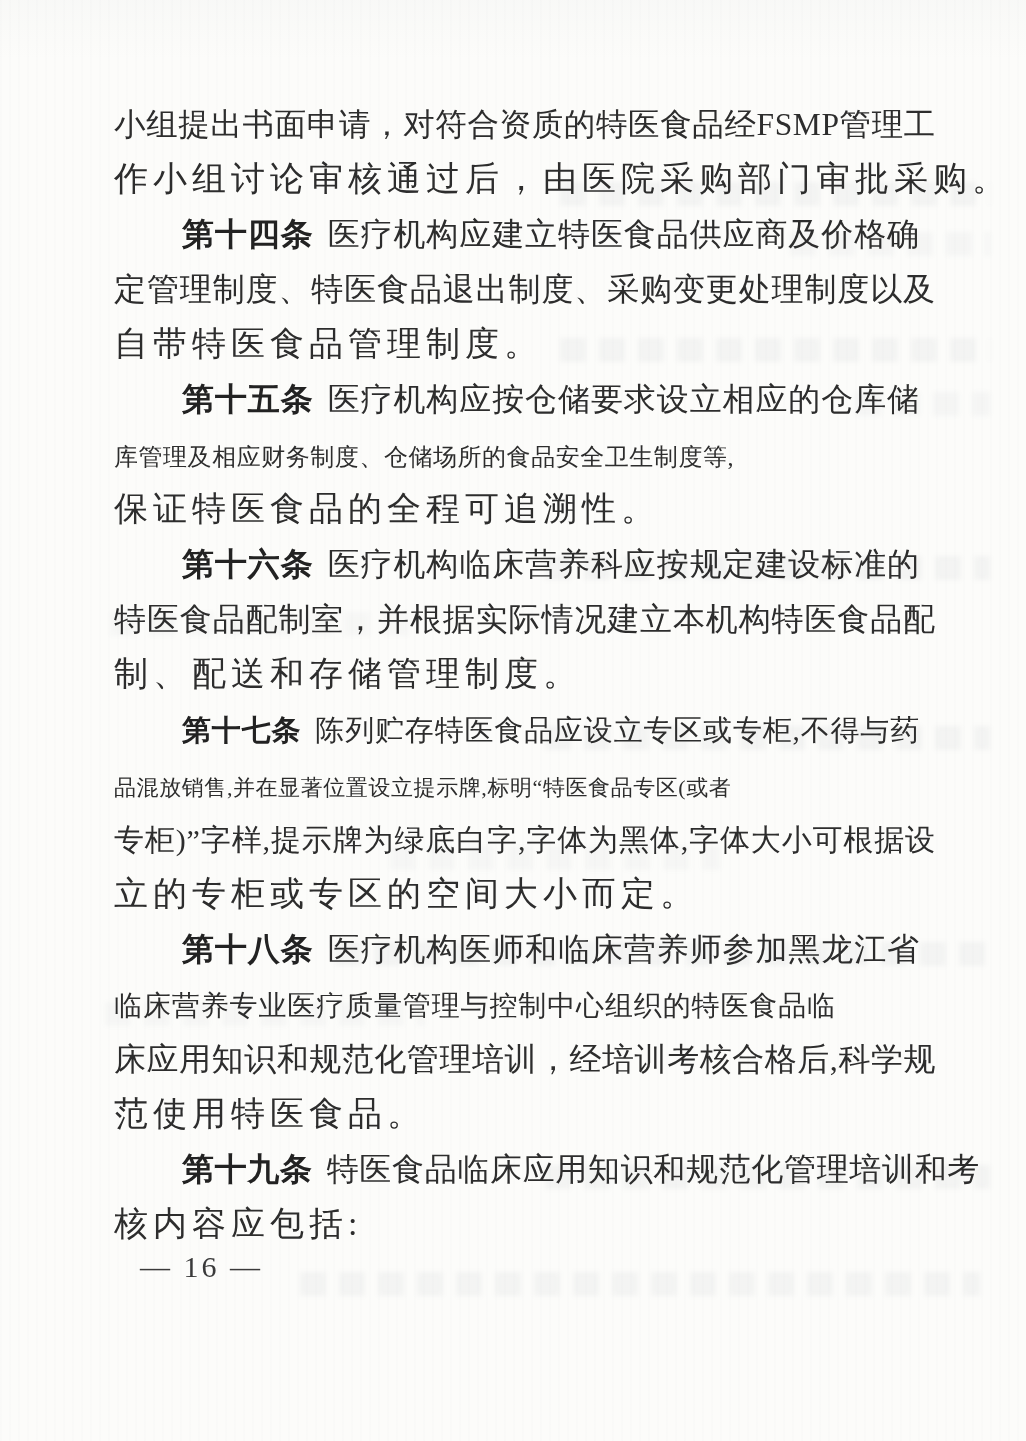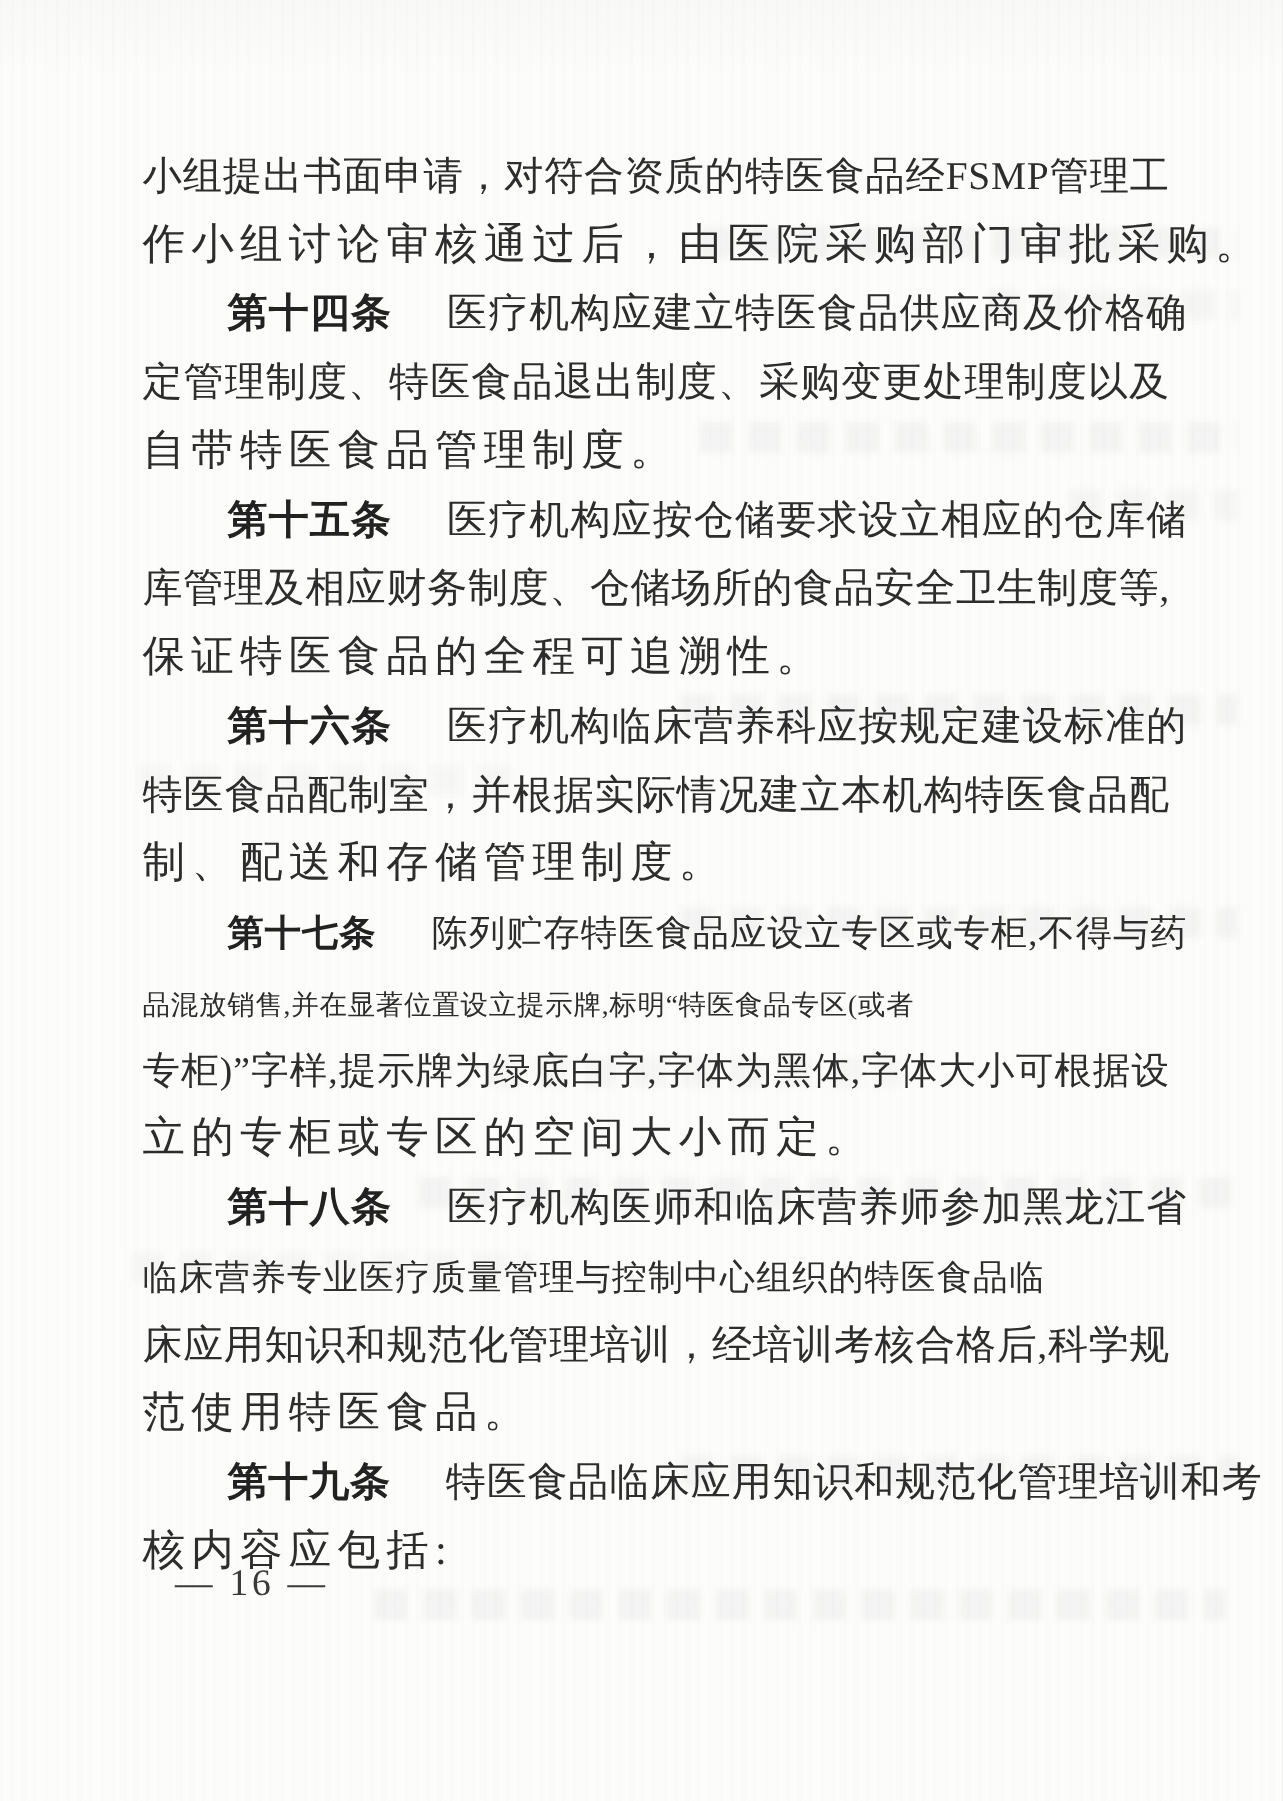--- a/index.html
+++ b/index.html
@@ -18,33 +18,33 @@
       repeating-linear-gradient(90deg, rgba(60,70,90,0.012) 0 2px, rgba(0,0,0,0) 2px 9px),
       linear-gradient(180deg, rgba(180,185,190,0.05) 0, rgba(0,0,0,0) 60px);
   }
   .ghost-layer{ position:absolute; inset:0; pointer-events:none; }
   .ghost{
     position:absolute; height:24px;
     background:repeating-linear-gradient(90deg, rgba(120,126,140,0.13) 0 26px, rgba(0,0,0,0) 26px 39px);
     filter:blur(2.5px); opacity:.5;
   }
   .content{
-    position:absolute; left:114px; top:113px; width:822px;
+    position:absolute; left:114px; top:96px; width:822px;
   }
   .paragraph{ margin:0; }
   .text-line{
     height:55px; line-height:55px;
     font-size:34px; color:#2d2d2d;
     white-space:nowrap;
   }
   .text-line.indent{ padding-left:68px; }
   .article-heading{
     font-family:Liberation Sans, sans-serif;
     font-weight:700; color:#222;
-    margin-right:44px;
+    margin-right:14px;
   }
   .footer{
     position:absolute; left:140px; top:1249px;
     font-size:30px; line-height:36px; color:#3a3a3a;
     letter-spacing:3px;
   }
 </style>
 </head>
 <body>
 
@@ -70,21 +70,21 @@
         <div class="text-line"><span class="fit" style="letter-spacing: 0.626736px; font-size: 31.5px;"><span>小组提出书面申请，对符合资质的特医食品经FSMP管理工</span></span></div>
         <div class="text-line last"><span class="fit" style="letter-spacing: 5px;"><span>作小组讨论审核通过后，由医院采购部门审批采购。</span></span></div>
       </div>
       <div class="paragraph">
         <div class="text-line indent"><span class="fit" style="letter-spacing: 0.909091px; font-size: 32px;"><span class="article-heading">第十四条</span><span>医疗机构应建立特医食品供应商及价格确</span></span></div>
         <div class="text-line"><span class="fit" style="letter-spacing: 0.88px; font-size: 32px;"><span>定管理制度、特医食品退出制度、采购变更处理制度以及</span></span></div>
         <div class="text-line last"><span class="fit" style="letter-spacing: 5px;"><span>自带特医食品管理制度。</span></span></div>
       </div>
       <div class="paragraph">
         <div class="text-line indent"><span class="fit" style="letter-spacing: 0.909091px; font-size: 32px;"><span class="article-heading">第十五条</span><span>医疗机构应按仓储要求设立相应的仓库储</span></span></div>
-        <div class="text-line"><span class="fit" style="letter-spacing: 0.538462px; font-size: 32px;"><span>库管理及相应财务制度、仓储场所的食品安全卫生制度等,</span></span></div>
+        <div class="text-line"><span class="fit" style="letter-spacing: 0.538462px; font-size: 24px;"><span>库管理及相应财务制度、仓储场所的食品安全卫生制度等,</span></span></div>
         <div class="text-line last"><span class="fit" style="letter-spacing: 5px;"><span>保证特医食品的全程可追溯性。</span></span></div>
       </div>
       <div class="paragraph">
         <div class="text-line indent"><span class="fit" style="letter-spacing: 0.909091px; font-size: 32px;"><span class="article-heading">第十六条</span><span>医疗机构临床营养科应按规定建设标准的</span></span></div>
         <div class="text-line"><span class="fit" style="letter-spacing: 0.88px; font-size: 32px;"><span>特医食品配制室，并根据实际情况建立本机构特医食品配</span></span></div>
         <div class="text-line last"><span class="fit" style="letter-spacing: 5px;"><span>制、配送和存储管理制度。</span></span></div>
       </div>
       <div class="paragraph">
         <div class="text-line indent"><span class="fit" style="letter-spacing: 0.83px; font-size: 29px;"><span class="article-heading">第十七条</span><span>陈列贮存特医食品应设立专区或专柜,不得与药</span></span></div>
         <div class="text-line"><span class="fit" style="letter-spacing: 0.577604px; font-size: 22px;"><span>品混放销售,并在显著位置设立提示牌,标明“特医食品专区(或者</span></span></div>

